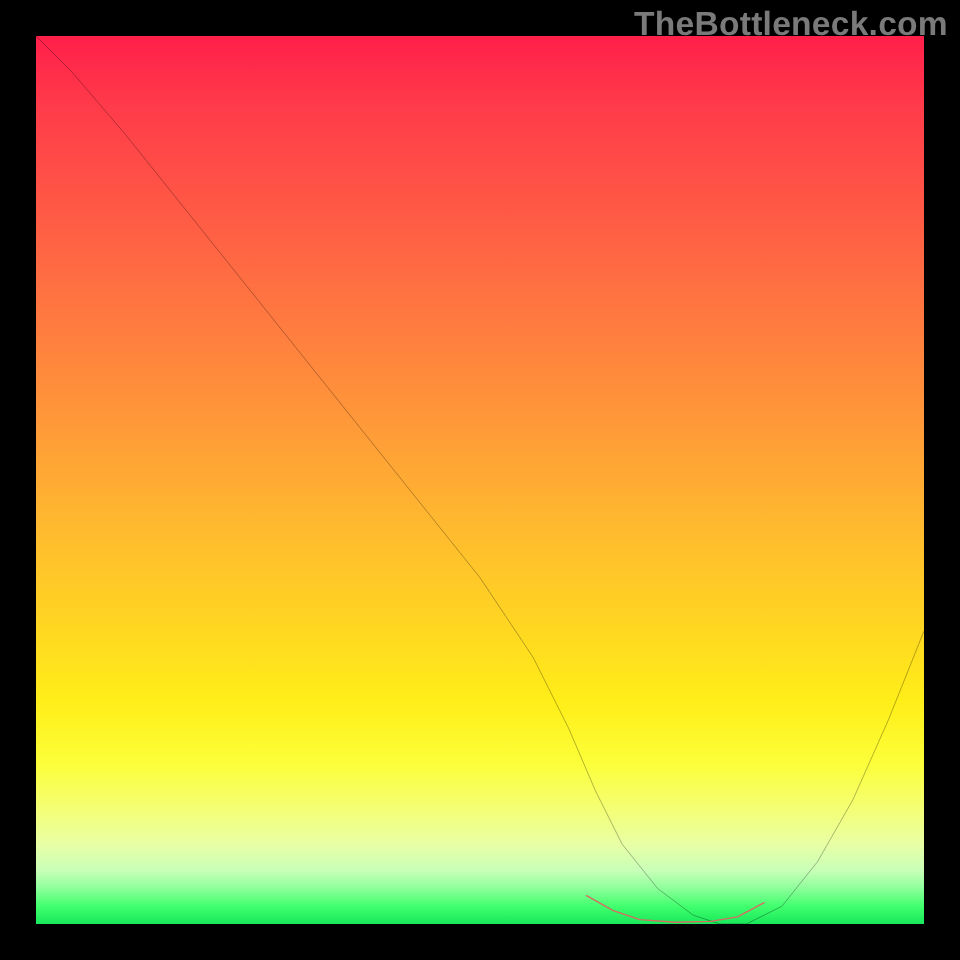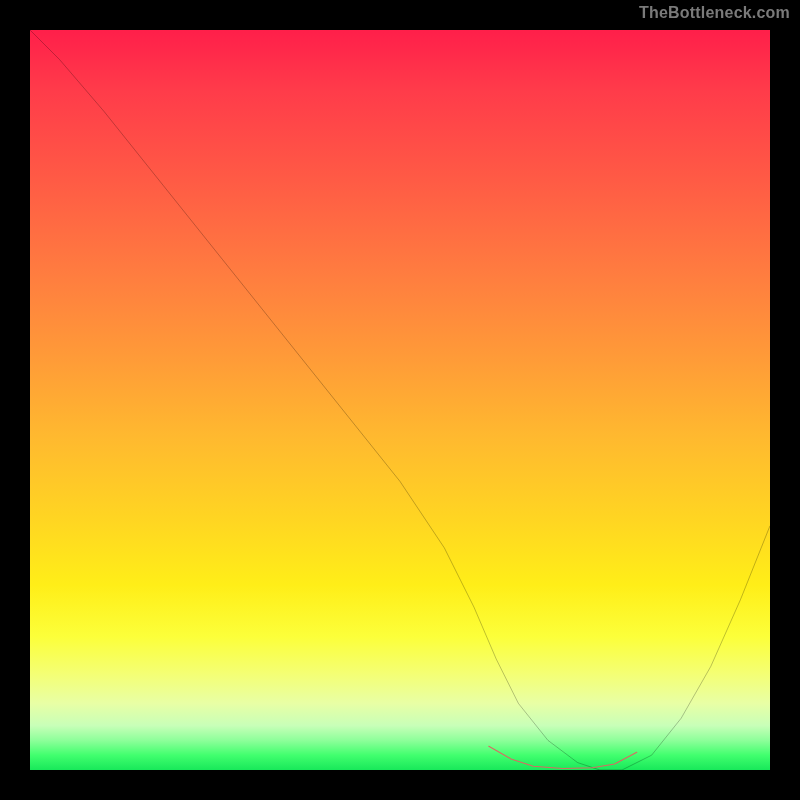--- a/index.html
+++ b/index.html
@@ -8,21 +8,21 @@
     height: 800px;
     background: #000;
     position: relative;
     font-family: Arial, Helvetica, sans-serif;
     overflow: hidden;
   }
   .watermark {
     position: absolute;
     top: 4px;
     right: 10px;
-    font-size: 16px;
+    font-size: 28px;
     font-weight: 600;
     color: #7a7a7a;
     letter-spacing: 0.2px;
     z-index: 5;
   }
   .plot-area {
     position: absolute;
     left: 30px;
     top: 30px;
     width: 740px;

